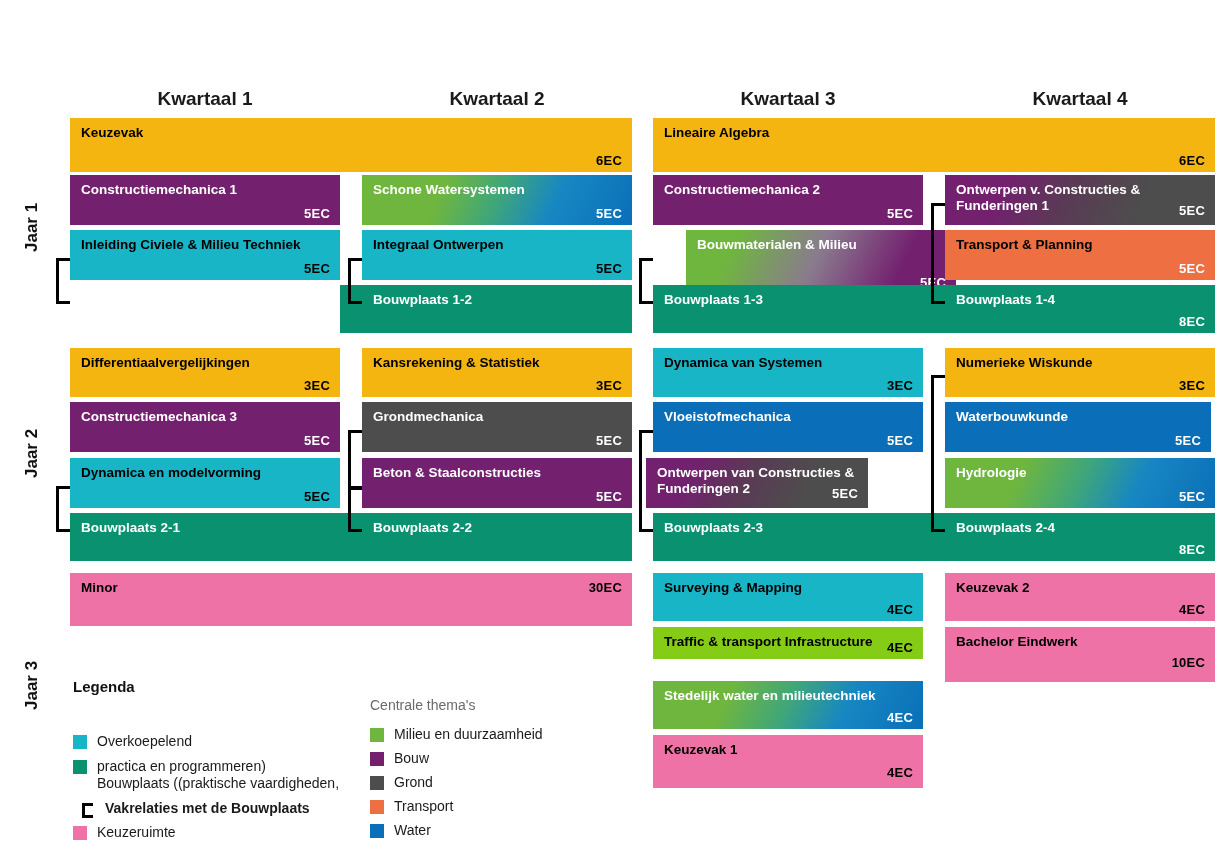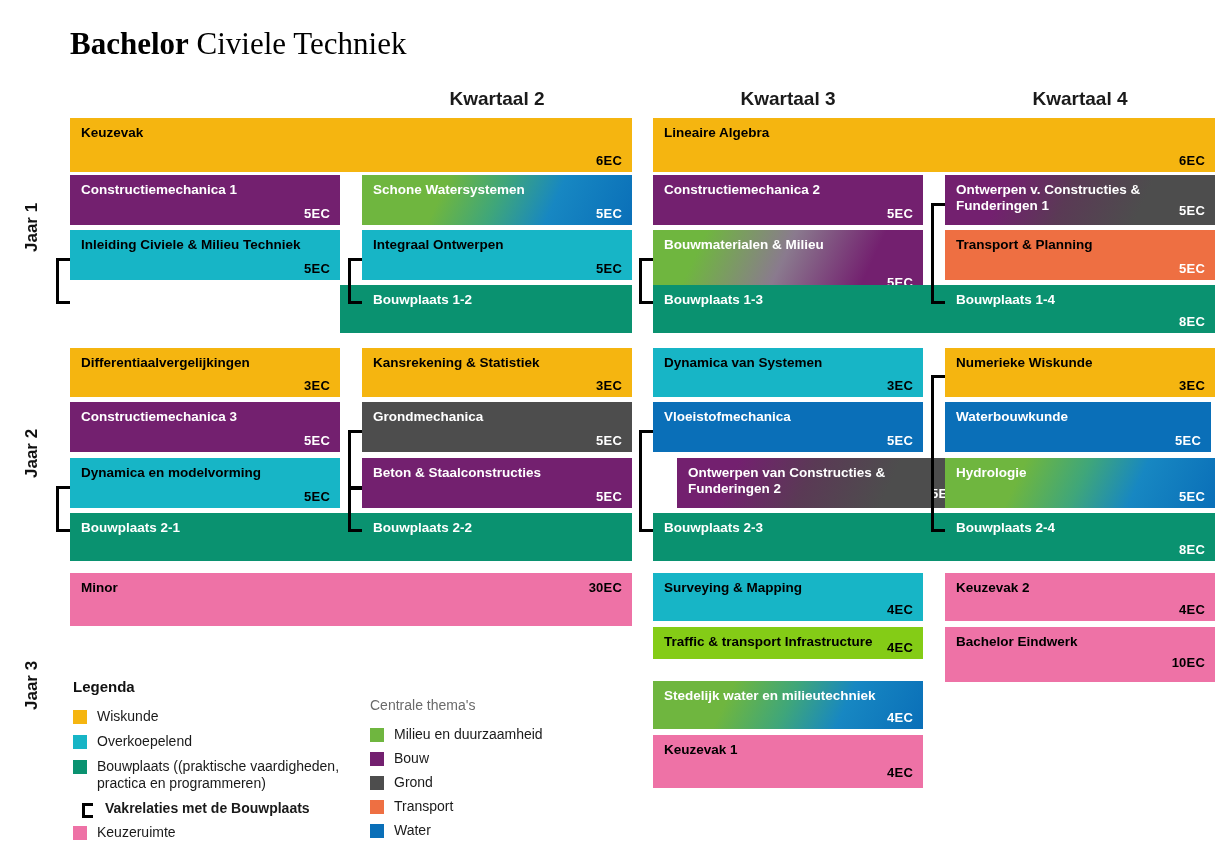--- a/index.html
+++ b/index.html
@@ -93,25 +93,22 @@
     border-left:3px solid #000;
     border-top:3px solid #000;
     border-bottom:3px solid #000;
   }
 </style>
 </head>
 <body>
 
 <div id="root">
 
-  <div class="title">
-    <span class="strong">Bachelor</span>
-    <span class="light">Civiele Techniek</span>
-  </div>
-
+
+  <div class="qhead" style="left:70px; width:270px;">Kwartaal 1</div>
   <div class="qhead" style="left:362px; width:270px;">Kwartaal 2</div>
   <div class="qhead" style="left:653px; width:270px;">Kwartaal 3</div>
   <div class="qhead" style="left:945px; width:270px;">Kwartaal 4</div>
 
   <div class="yearlabel" style="left:22px; top:252px;">Jaar 1</div>
   <div class="yearlabel" style="left:22px; top:478px;">Jaar 2</div>
   <div class="yearlabel" style="left:22px; top:710px;">Jaar 3</div>
 
   <div class="blk dark-text" style="left:70px; top:118px; width:562px; height:54px; background:#F5B510;">
     <span class="nm">Keuzevak</span>
@@ -140,21 +137,21 @@
   </div>
 
   <div class="blk dark-text" style="left:70px; top:230px; width:270px; height:50px; background:#17B5C6;">
     <span class="nm">Inleiding Civiele &amp; Milieu Techniek</span>
     <span class="ec">5EC</span>
   </div>
   <div class="blk dark-text" style="left:362px; top:230px; width:270px; height:50px; background:#17B5C6;">
     <span class="nm">Integraal Ontwerpen</span>
     <span class="ec">5EC</span>
   </div>
-  <div class="blk light-text" style="left:653px; top:230px; width:270px; height:64px; background:linear-gradient(115deg,#6FB63F 0%,#6FB63F 18%,#8A7A8E 48%,#73206F 78%,#73206F 100%);">
+  <div class="blk light-text" style="left:686px; top:230px; width:270px; height:64px; background:linear-gradient(115deg,#6FB63F 0%,#6FB63F 18%,#8A7A8E 48%,#73206F 78%,#73206F 100%);">
     <span class="nm">Bouwmaterialen &amp; Milieu</span>
     <span class="ec">5EC</span>
   </div>
   <div class="blk light-text" style="left:945px; top:230px; width:270px; height:50px; background:#EE6F42;">
     <span class="nm" style="color:#000;">Transport &amp; Planning</span>
     <span class="ec">5EC</span>
   </div>
 
   <div class="blk light-text" style="left:340px; top:285px; width:292px; height:48px; background:#0A9270;">
     <span class="nm" style="margin-left:22px;">Bouwplaats 1-2</span>
@@ -209,21 +206,21 @@
   </div>
 
   <div class="blk dark-text" style="left:70px; top:458px; width:270px; height:50px; background:#17B5C6;">
     <span class="nm">Dynamica en modelvorming</span>
     <span class="ec">5EC</span>
   </div>
   <div class="blk light-text" style="left:362px; top:458px; width:270px; height:50px; background:#73206F;">
     <span class="nm">Beton &amp; Staalconstructies</span>
     <span class="ec">5EC</span>
   </div>
-  <div class="blk light-text two-line" style="left:677px; top:458px; width:290px; height:50px; background:linear-gradient(115deg,#73206F 0%,#73206F 20%,#5A3A55 45%,#4D4D4D 72%,#4D4D4D 100%);">
+  <div class="blk light-text two-line" style="left:646px; top:458px; width:222px; height:50px; background:linear-gradient(115deg,#73206F 0%,#73206F 20%,#5A3A55 45%,#4D4D4D 72%,#4D4D4D 100%);">
     <span class="nm" style="width:205px;">Ontwerpen van Constructies &amp; Funderingen 2</span>
     <span class="ec">5EC</span>
   </div>
   <div class="blk light-text" style="left:945px; top:458px; width:270px; height:50px; background:linear-gradient(115deg,#6FB63F 0%,#6FB63F 28%,#3FA67A 50%,#1787C2 70%,#0A6FB8 100%);">
     <span class="nm">Hydrologie</span>
     <span class="ec">5EC</span>
   </div>
 
   <div class="blk light-text" style="left:70px; top:513px; width:270px; height:48px; background:#0A9270;">
     <span class="nm">Bouwplaats 2-1</span>
@@ -276,32 +273,28 @@
     <span class="nm">Stedelijk water en milieutechniek</span>
     <span class="ec">4EC</span>
   </div>
   <div class="blk dark-text" style="left:653px; top:735px; width:270px; height:53px; background:#EE72A6;">
     <span class="nm">Keuzevak 1</span>
     <span class="ec" style="bottom:8px;">4EC</span>
   </div>
 
   <div class="legend-title">Legenda</div>
 
-  <div class="lrow" style="left:73px; top:708px; width:280px;">
-    <span class="lsw" style="background:#F5B510;"></span>
-    <span class="ltxt">Wiskunde</span>
-  </div>
   <div class="lrow" style="left:73px; top:733px; width:280px;">
     <span class="lsw" style="background:#17B5C6;"></span>
     <span class="ltxt">Overkoepelend</span>
   </div>
   <div class="lrow" style="left:73px; top:758px; width:290px;">
     <span class="lsw" style="background:#0A9270;"></span>
+    <span class="ltxt">practica en programmeren)</span>
     <span class="ltxt">Bouwplaats ((praktische vaardigheden,</span>
-    <span class="ltxt">practica en programmeren)</span>
   </div>
   <div class="lrow" style="left:81px; top:800px; width:290px;font-weight:bold;">
     <span class="lsw" style="background:transparent;">
       <span class="brk-icon"></span>
     </span>
     <span class="ltxt">Vakrelaties met de Bouwplaats</span>
   </div>
   <div class="lrow" style="left:73px; top:824px; width:290px;">
     <span class="lsw" style="background:#EE72A6;"></span>
     <span class="ltxt">Keuzeruimte</span>

